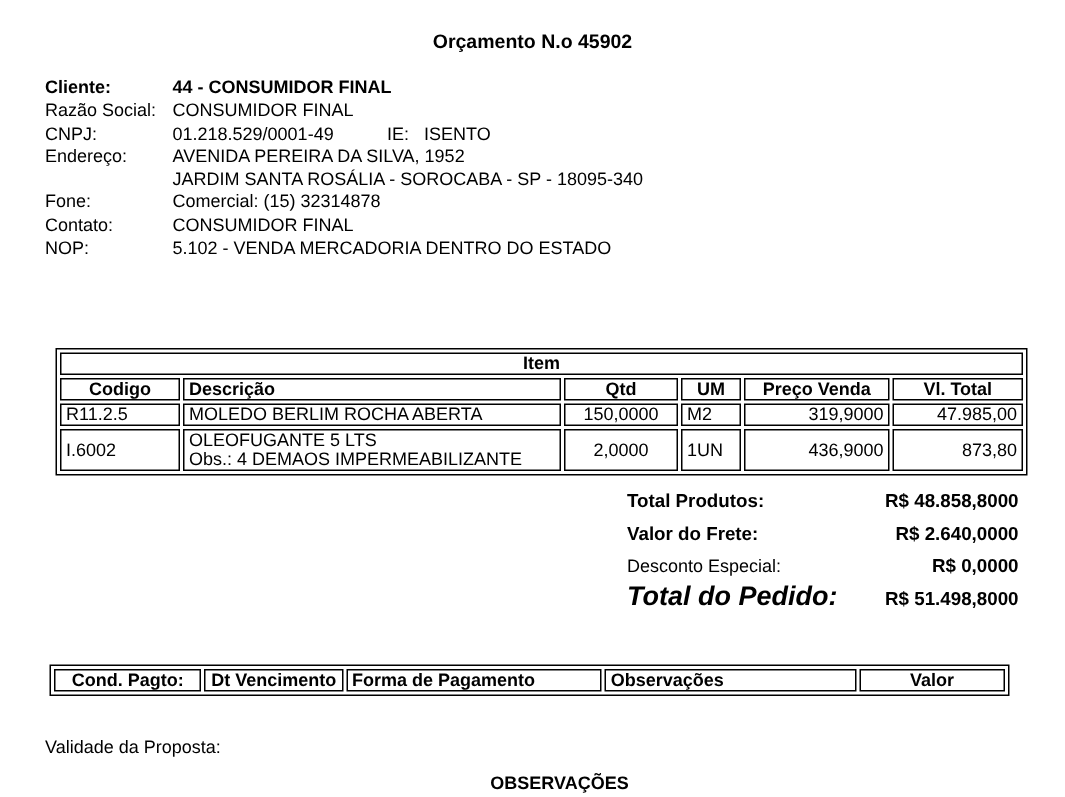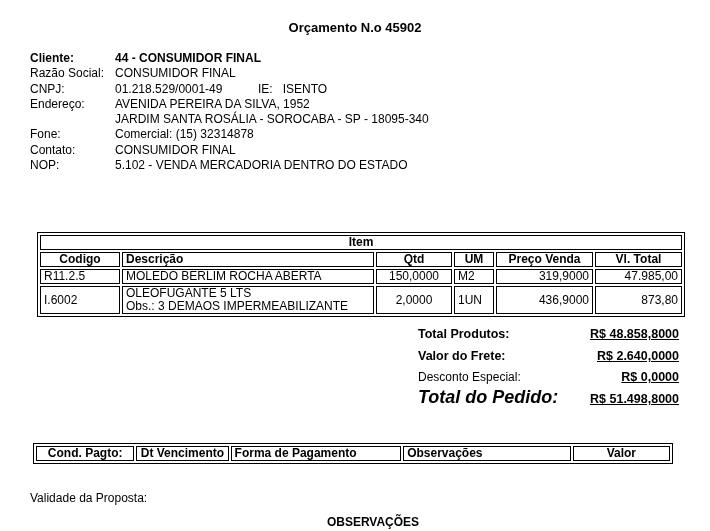--- a/index.html
+++ b/index.html
@@ -58,21 +58,21 @@
   #payment-table .ac { text-align: center; }
   #payment-table .ar { text-align: right; }
 
   
   .trow {
     position: absolute; left: 418px; right: 31px;
     display: flex; justify-content: space-between; align-items: baseline;
     white-space: nowrap;
   }
   .trow .tlabel { font-weight: bold; font-size: 12.5px; }
-  .trow .tvalue { font-weight: bold; font-size: 12.5px; text-decoration: underline; }
+  .trow .tvalue { font-weight: bold; font-size: 12.5px; }
   #trow-produtos { top: 327px; }
   #trow-frete    { top: 349px; }
   #trow-desconto { top: 370px; align-items: center; }
   #trow-desconto .tlabel { font-weight: normal; font-size: 12px; }
   #trow-pedido   { top: 387px; }
   #trow-pedido .tlabel { font-size: 18px; font-style: italic; }
 
   
   .validade { position: absolute; left: 30px; top: 491px; }
   .obs-title {
@@ -149,21 +149,21 @@
     <td class="al desc-cell">MOLEDO BERLIM ROCHA ABERTA</td>
     <td class="ac">150,0000</td>
     <td class="al">M2</td>
     <td class="ar">319,9000</td>
     <td class="ar">47.985,00</td>
   </tr>
   <tr>
     <td class="al">I.6002</td>
     <td class="al desc-cell">
       <div>OLEOFUGANTE 5 LTS</div>
-      <div>Obs.: 3 DEMAOS IMPERMEABILIZANTE</div>
+      <div>Obs.: 4 DEMAOS IMPERMEABILIZANTE</div>
     </td>
     <td class="ac">2,0000</td>
     <td class="al">1UN</td>
     <td class="ar">436,9000</td>
     <td class="ar">873,80</td>
   </tr>
 </tbody>
   </table>
 
 <div class="trow" id="trow-produtos">

